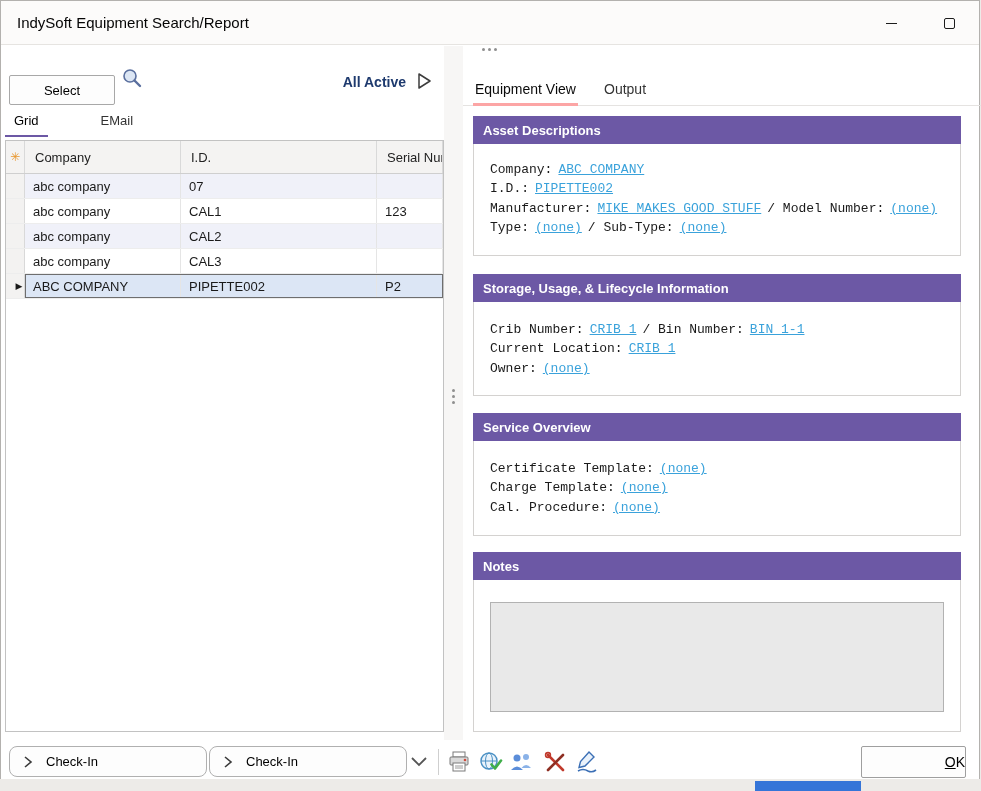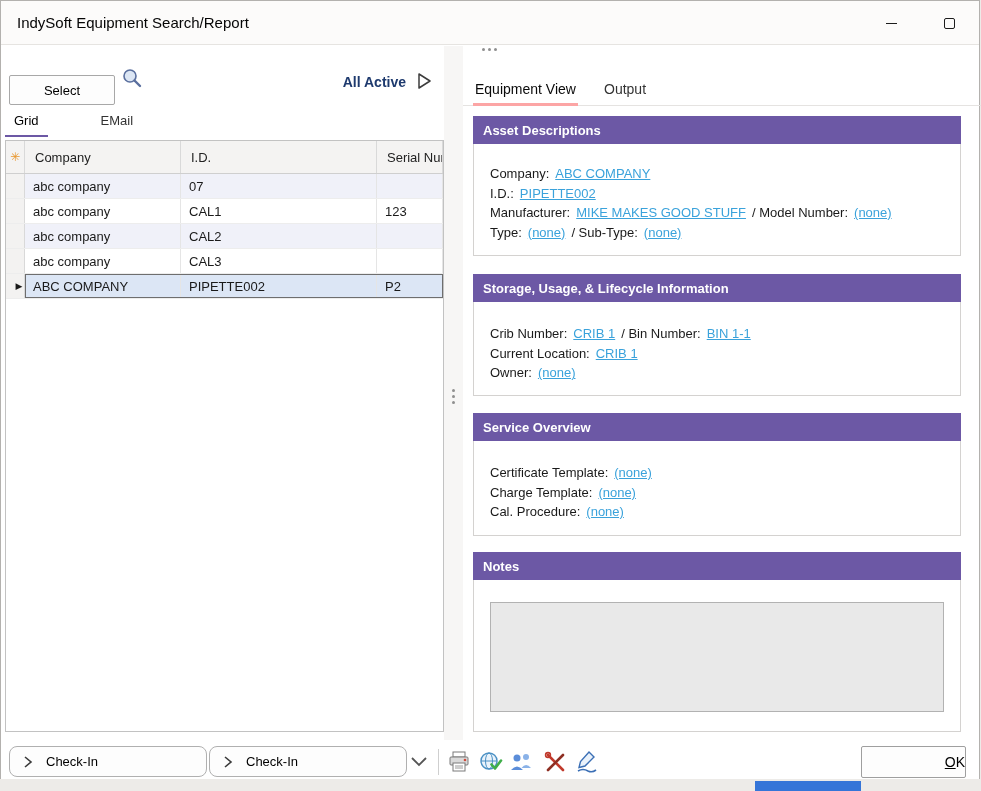--- a/index.html
+++ b/index.html
@@ -107,21 +107,21 @@
   }
   .card-body {
     background: #fff; border: 1px solid #d4d2d0; border-top: none;
     font-size: 13px; overflow: hidden;
   }
   .card-asset   { top: 115px; } .card-asset .card-body   { height: 112px; padding: 18px 0 0 16px; }
   .card-storage { top: 273px; } .card-storage .card-body { height: 94px;  padding: 20px 0 0 16px; }
   .card-service { top: 412px; } .card-service .card-body { height: 95px;  padding: 20px 0 0 16px; }
   .card-notes   { top: 551px; } .card-notes .card-body   { height: 152px; padding: 0; }
 
-  .line { height: 19.4px; display: flex; align-items: flex-end; white-space: pre; }
+  .line { height: 19.4px; display: flex; align-items: flex-start; white-space: pre; font-family: Liberation Mono, monospace; }
   .lbl { color: #1a1a1a; }
   .lnk { color: #3AA2DB; text-decoration: underline; margin: 0 6px; cursor: pointer; }
   .notes-box {
     margin: 22px 16px 0 16px; height: 110px;
     background: #e9e9e9; border: 1px solid #b2b2b2;
   }
 
   
   .footer { position: absolute; left: 0; right: 0; top: 744px; height: 35px; background: #fff; }
   .checkin {

